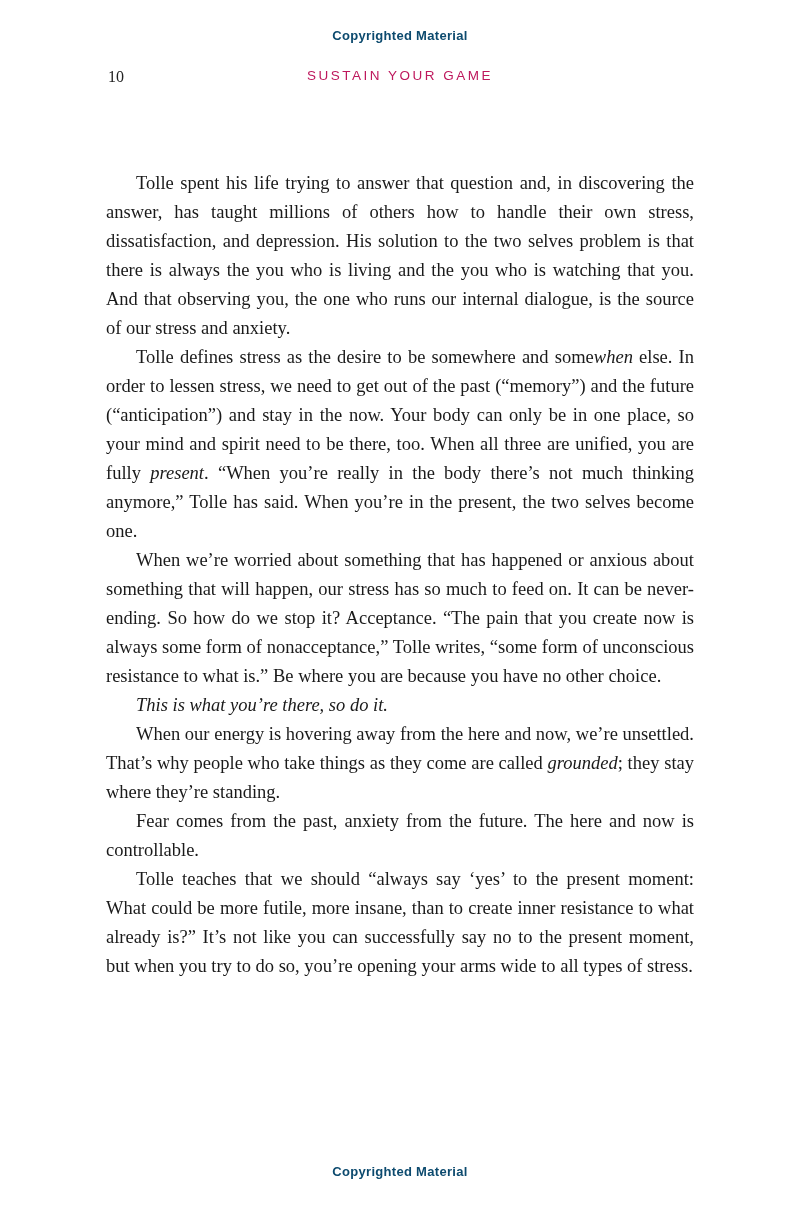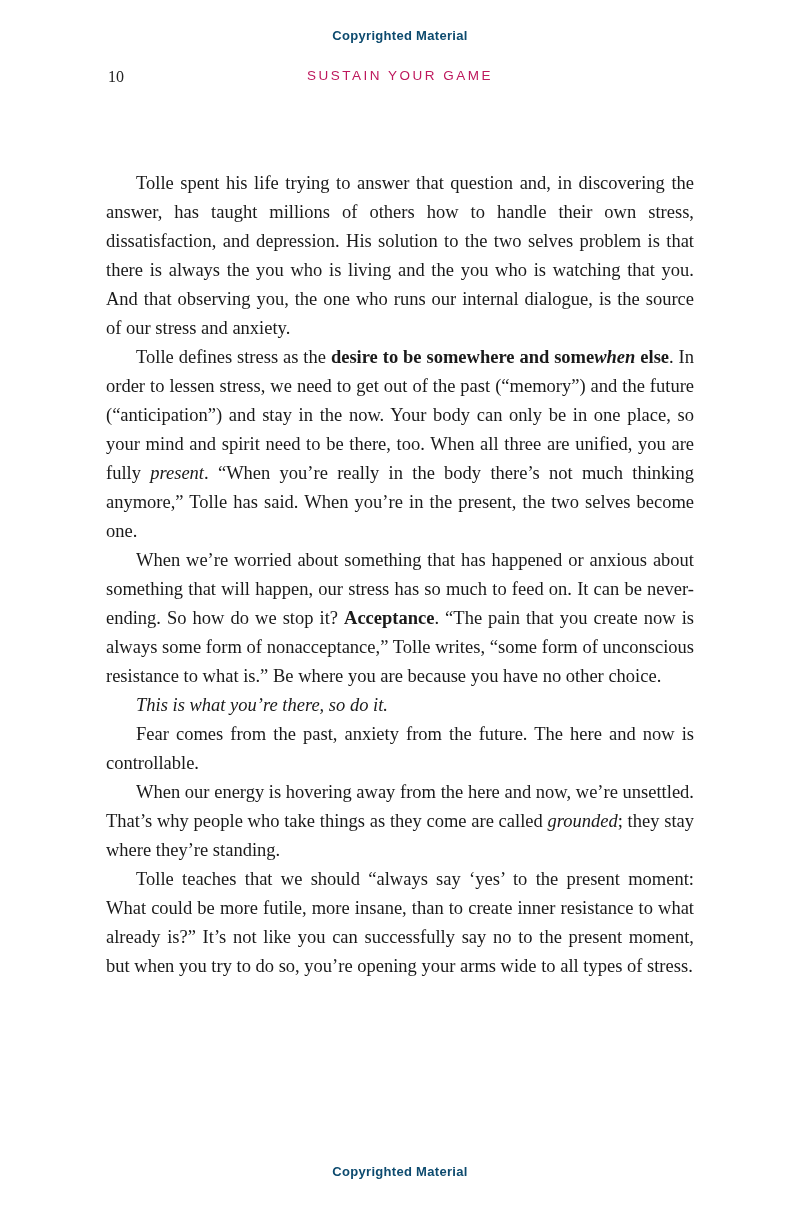--- a/index.html
+++ b/index.html
@@ -63,40 +63,40 @@
     margin-top: 45px;
   }
   .para {
     margin: 0;
     text-indent: 30px;
     text-align: justify;
     font-size: 18.5px;
     line-height: 29px;
     color: #1a1a1a;
   }
-  .para .b { font-weight: bold; }
+  .para .b { font-weight: normal; }
   .para .i { font-style: italic; }
 </style>
 </head>
 <body>
 
 <div class="page">
 
   <div class="copyright top">Copyrighted Material</div>
 
   <div class="running-header">
     <span class="page-number">10</span>
     <span class="header-title">SUSTAIN YOUR GAME</span>
   </div>
 
   <div class="body-text">
       <p class="para"><span>Tolle spent his life trying to answer that question and, in discovering the answer, has taught millions of others how to handle their own stress, dissatisfaction, and depression. His solution to the two selves problem is that there is always the you who is living and the you who is watching that you. And that observing you, the one who runs our internal dialogue, is the source of our stress and anxiety.</span></p>
       <p class="para"><span>Tolle defines stress as the </span><span class="b">desire to be somewhere and some</span><span class="b i">when</span><span class="b"> else</span><span>. In order to lessen stress, we need to get out of the past (“memory”) and the future (“anticipation”) and stay in the now. Your body can only be in one place, so your mind and spirit need to be there, too. When all three are unified, you are fully </span><span class="i">present</span><span>. “When you’re really in the body there’s not much thinking anymore,” Tolle has said. When you’re in the present, the two selves become one.</span></p>
       <p class="para"><span>When we’re worried about something that has happened or anxious about something that will happen, our stress has so much to feed on. It can be never-ending. So how do we stop it? </span><span class="b">Acceptance</span><span>. “The pain that you create now is always some form of nonacceptance,” Tolle writes, “some form of unconscious resistance to what is.” Be where you are because you have no other choice.</span></p>
       <p class="para"><span class="i">This is what you’re there, so do it.</span></p>
+      <p class="para"><span>When our energy is hovering away from the here and now, we’re unsettled. That’s why people who take things as they come are called </span><span class="i">grounded</span><span>; they stay where they’re standing.</span></p>
       <p class="para"><span>Fear comes from the past, anxiety from the future. The here and now is controllable.</span></p>
-      <p class="para"><span>When our energy is hovering away from the here and now, we’re unsettled. That’s why people who take things as they come are called </span><span class="i">grounded</span><span>; they stay where they’re standing.</span></p>
       <p class="para"><span>Tolle teaches that we should “always say ‘yes’ to the present moment: What could be more futile, more insane, than to create inner resistance to what already is?” It’s not like you can successfully say no to the present moment, but when you try to do so, you’re opening your arms wide to all types of stress.</span></p>
     </div>
 
   <div class="copyright bottom">Copyrighted Material</div>
 
 </div>
 
 </body></html>

